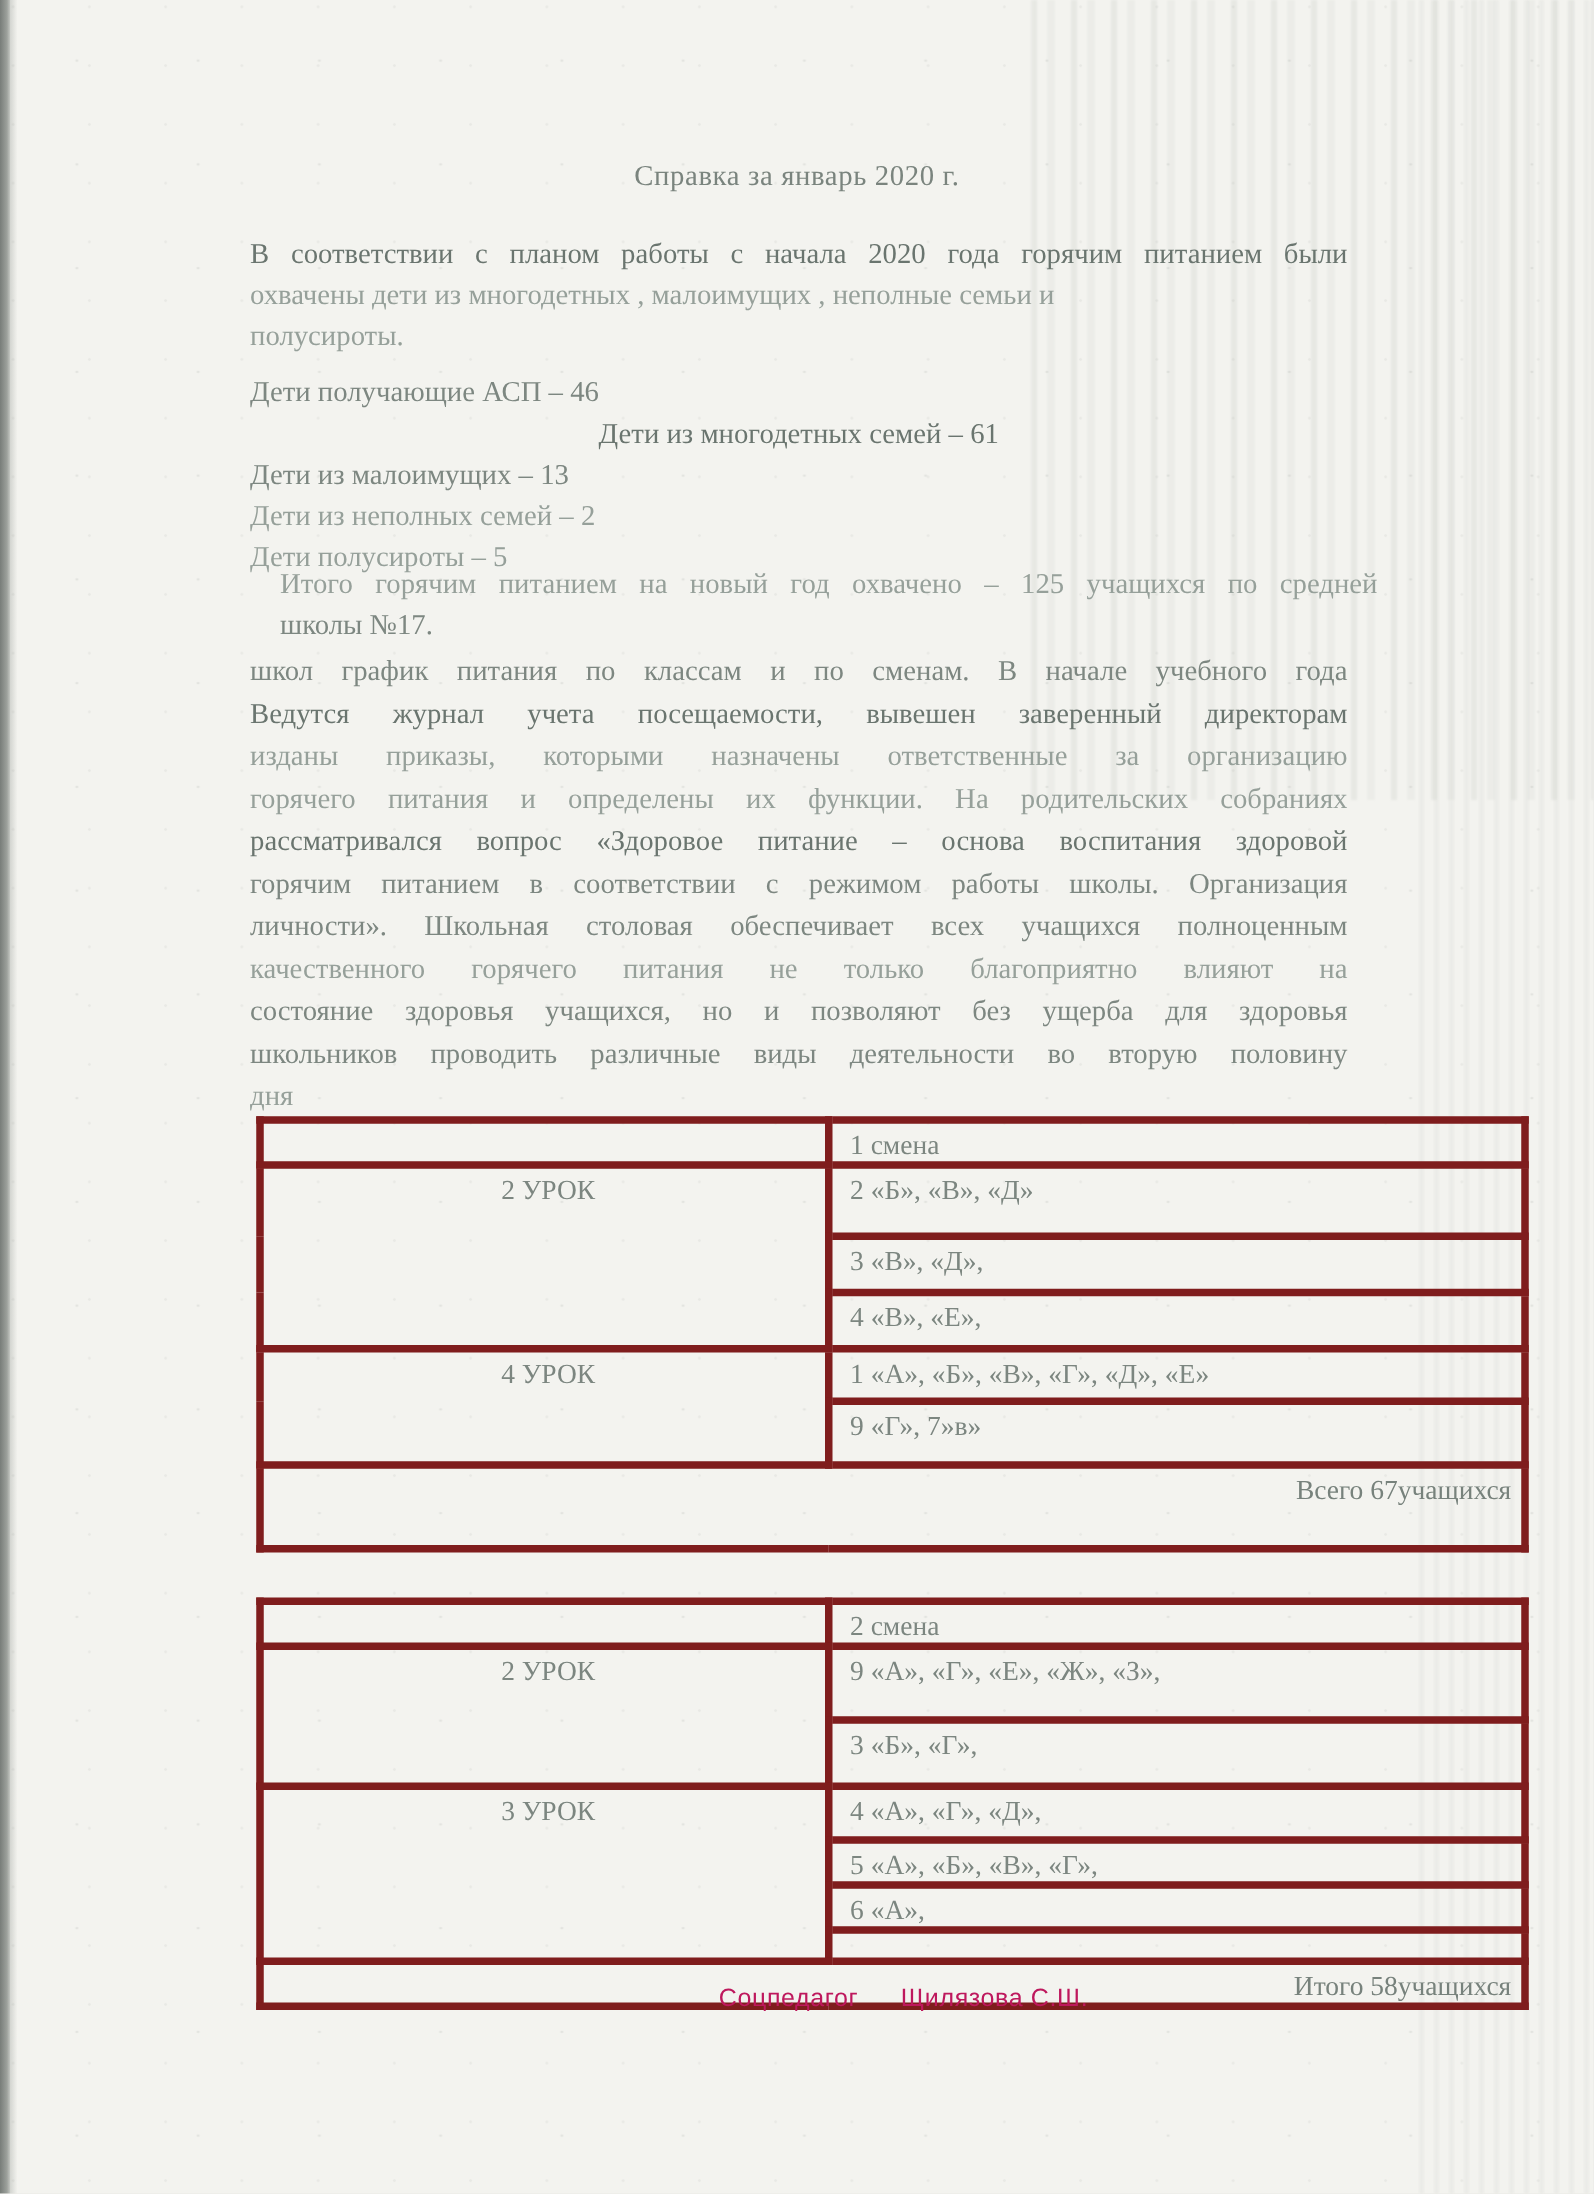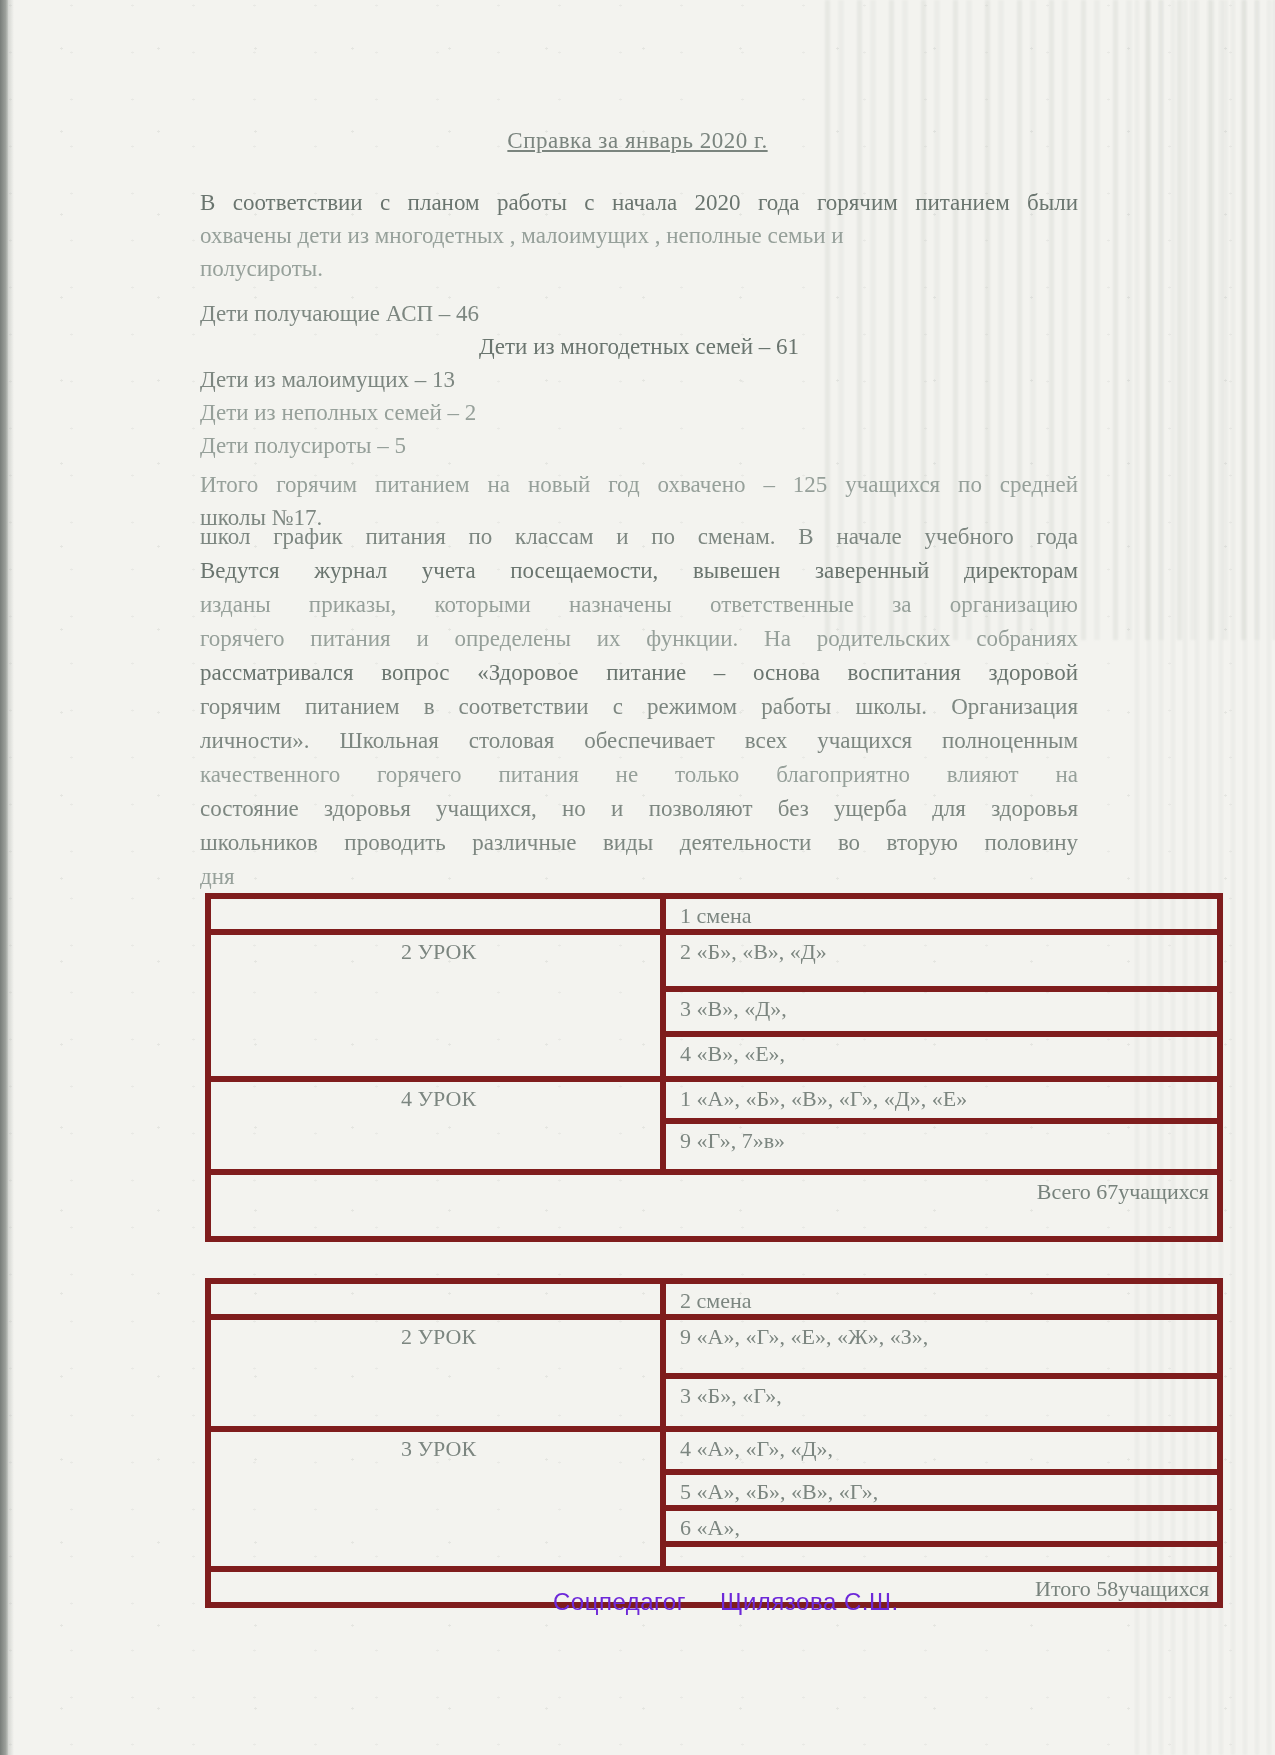--- a/index.html
+++ b/index.html
@@ -39,26 +39,26 @@
       radial-gradient(rgba(120,128,122,.13) 1px, rgba(0,0,0,0) 1.5px),
       radial-gradient(rgba(120,128,122,.09) 1px, rgba(0,0,0,0) 1.5px);
     background-size:97px 83px,61px 47px;
     background-position:13px 7px,41px 29px;
   }
   
   .title{
     position:absolute;top:128px;left:0;width:100%;
     margin:0;text-align:center;
     font-size:23px;font-weight:normal;
-    color:#7a847e;letter-spacing:.5px;text-decoration:underline;
+    color:#7a847e;letter-spacing:.5px;
   }
   .block{position:absolute;left:200px;width:878px;font-size:23px;}
   .intro{top:186px;line-height:33px;}
   .stats{top:297px;line-height:33px;}
-  .totals{top:468px;line-height:33px;}
+  .totals{top:450px;line-height:33px;margin-left:24px;}
   .para{top:520px;line-height:34px;}
   .line{white-space:nowrap;}
   .jline{white-space:normal;text-align:justify;text-align-last:justify;}
   .t-dark{color:#6a756f;text-align:center;}
   .t-mid{color:#7d8781;}
   .t-light{color:#96a09a;}
   
   table.sched{
     position:absolute;left:205px;
     border-collapse:collapse;table-layout:fixed;
@@ -79,23 +79,23 @@
   .r-h42{height:42px;}.r-h51{height:51px;}.r-h67{height:67px;}
   .r-h59{height:59px;}.r-h53{height:53px;}.r-h43{height:43px;}
   .r-h32{height:32px;}.r-h25{height:25px;}.r-h31{height:31px;}
   .pt38{padding-top:38px;}
   .pt8{padding-top:8px;}
   .pt6{padding-top:6px;}
   col.c1{width:455px;}
   col.c2{width:557px;}
   
   .signature{
-    position:absolute;left:553px;top:1588px;
+    position:absolute;left:575px;top:1588px;
     font-family:"Liberation Sans","DejaVu Sans",sans-serif;
-    font-size:24px;color:#6d28d9;letter-spacing:.5px;
+    font-size:20px;color:#be185d;letter-spacing:.5px;
     display:flex;gap:34px;white-space:nowrap;
   }
 </style>
 </head>
 <body>
 
 <div class="page">
 
   <div class="scan-strip"></div>
   <div class="scan-strip2"></div>

